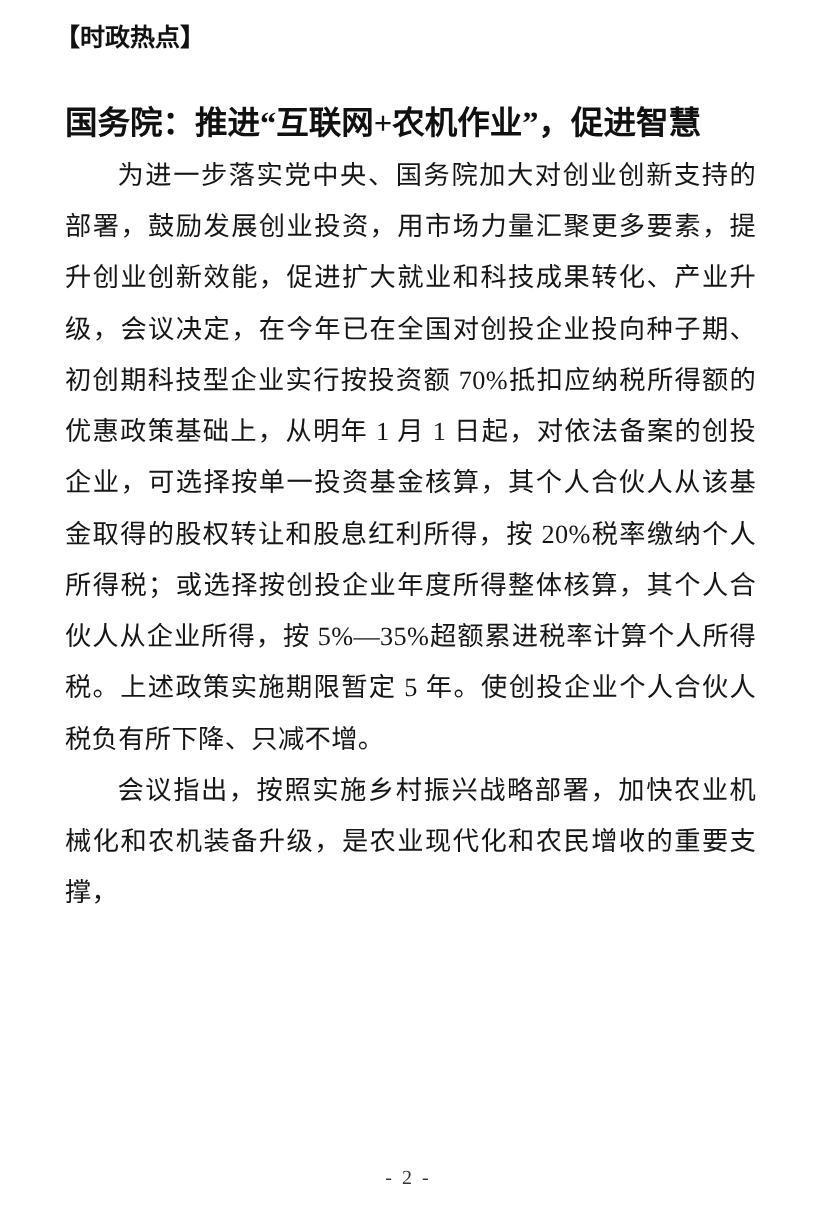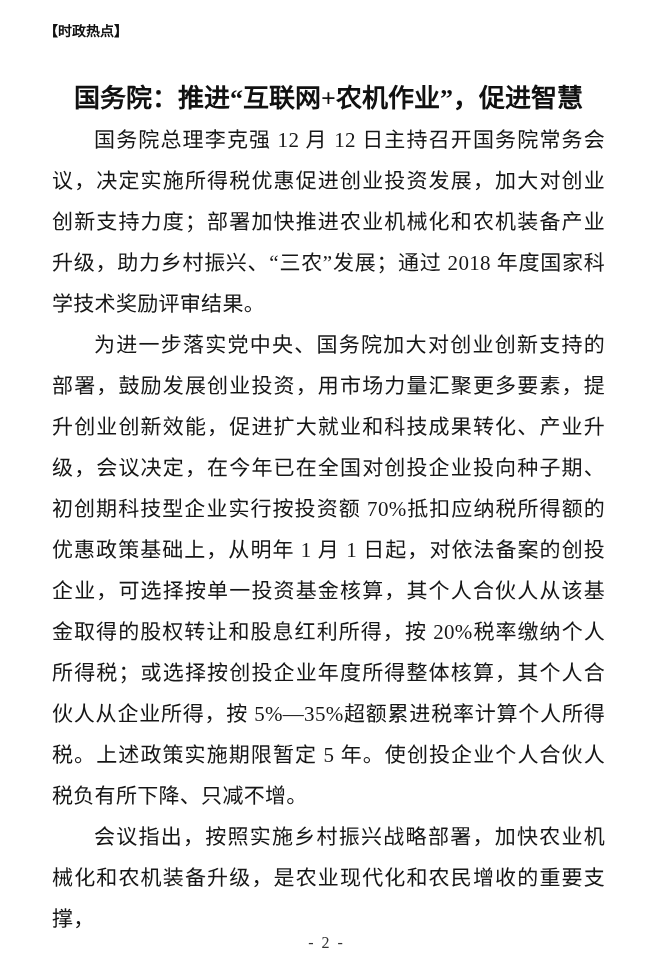--- a/index.html
+++ b/index.html
@@ -14,28 +14,27 @@
     background: #ffffff;
     color: #141414;
     font-family: "Liberation Serif", "DejaVu Serif", serif;
     overflow: hidden;
     box-sizing: border-box;
     padding-top: 18px;
   }
   .section-tag {
     margin-left: 44px;
     font-family: "Liberation Sans", "DejaVu Sans", sans-serif;
-    font-size: 14px;
+    font-size: 20px;
     font-weight: bold;
     line-height: 26px;
     color: #111111;
   }
   .title {
     margin: 34px 48px 0 52px;
-    text-align: center;
     font-size: 26px;
     font-weight: bold;
     line-height: 42px;
     color: #111111;
   }
   .title .title-line {
     display: block;
   }
   .body-text {
     margin: 0 48px 0 52px;
@@ -65,20 +64,19 @@
 
 <div class="page">
 
   <div class="section-tag">【时政热点】</div>
 
   <h1 class="title">
     <span class="title-line">国务院：推进“互联网+农机作业”，促进智慧</span>
   </h1>
 
   <div class="body-text">
-    <p>国务院总理李克强 12 月 12 日主持召开国务院常务会议，决定实施所得税优惠促进创业投资发展，加大对创业创新支持力度；部署加快推进农业机械化和农机装备产业升级，助力乡村振兴、“三农”发展；通过 2018 年度国家科学技术奖励评审结果。</p>
     <p>为进一步落实党中央、国务院加大对创业创新支持的部署，鼓励发展创业投资，用市场力量汇聚更多要素，提升创业创新效能，促进扩大就业和科技成果转化、产业升级，会议决定，在今年已在全国对创投企业投向种子期、初创期科技型企业实行按投资额 70%抵扣应纳税所得额的优惠政策基础上，从明年 1 月 1 日起，对依法备案的创投企业，可选择按单一投资基金核算，其个人合伙人从该基金取得的股权转让和股息红利所得，按 20%税率缴纳个人所得税；或选择按创投企业年度所得整体核算，其个人合伙人从企业所得，按 5%—35%超额累进税率计算个人所得税。上述政策实施期限暂定 5 年。使创投企业个人合伙人税负有所下降、只减不增。</p>
     <p>会议指出，按照实施乡村振兴战略部署，加快农业机械化和农机装备升级，是农业现代化和农民增收的重要支撑，</p>
   </div>
 
   <div class="footer">- 2 -</div>
 
 </div>
 
 </body></html>

